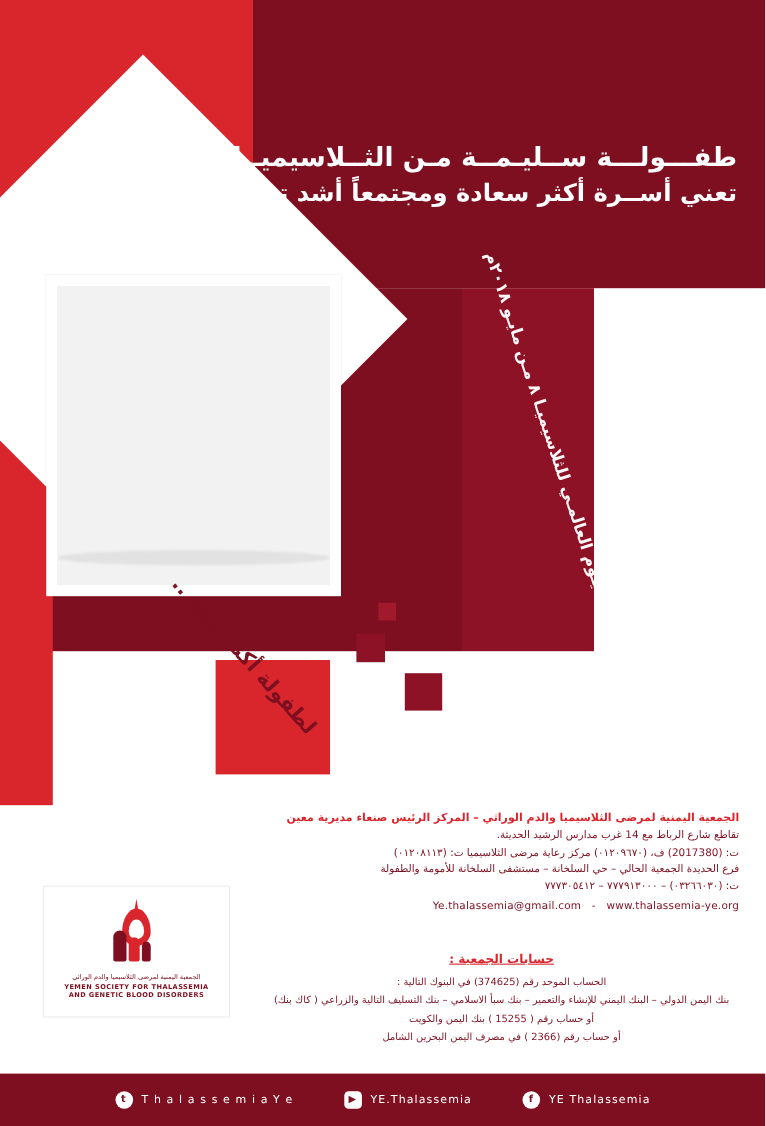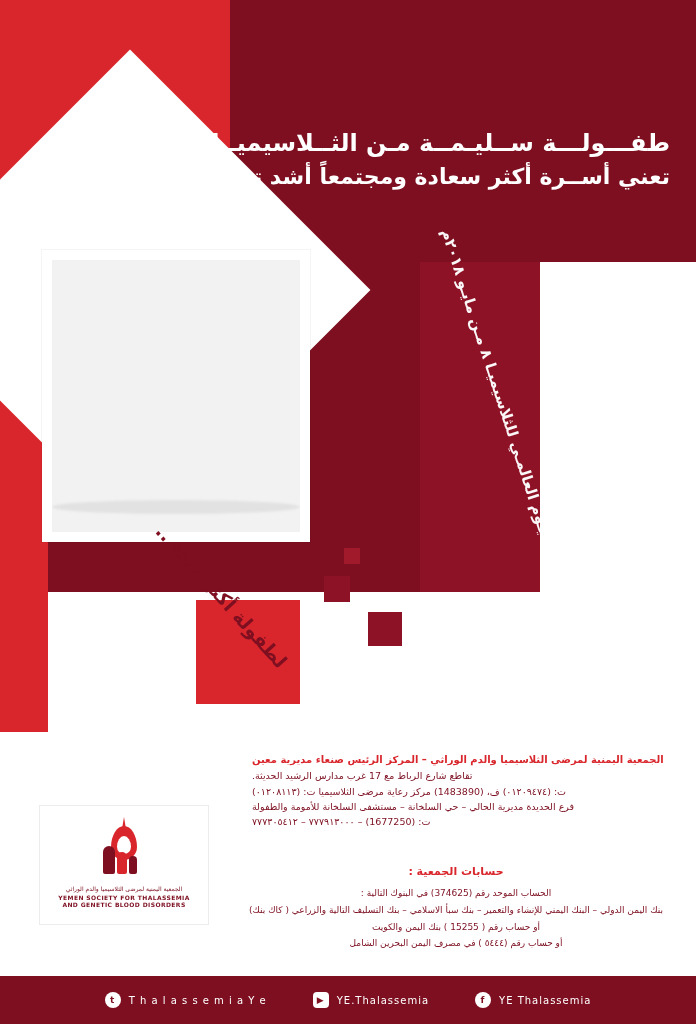--- a/index.html
+++ b/index.html
@@ -133,44 +133,44 @@
     font-weight: bold;
     direction: rtl;
     transform-origin: left top;
     transform: rotate(48deg);
     white-space: nowrap;
   }
 
   
   .info {
     position: absolute;
-    right: 24px; top: 752px;
+    right: 24px; top: 736px;
     width: 420px;
     direction: rtl;
-    text-align: left;
+    text-align: right;
     color: #b01c24;
     font-size: 9.5px;
     line-height: 1.62;
     margin-left: 20px;
   }
   .info .org-title { color:#d9262c; font-weight: bold; font-size: 10px; }
   .info .line { color:#7d0f20; }
   .info .mail { color:#7d0f20; letter-spacing: .2px; margin-top: 2px; font-size: 9.5px;}
 
   .accounts {
     position: absolute;
     right: 24px; top: 862px;
     width: 432px;
     direction: rtl;
     text-align: center;
     color: #7d0f20;
     font-size: 9px;
     line-height: 1.85;
   }
-  .accounts .acc-title { color:#d9262c; font-weight:bold; font-size: 11px; margin-bottom: 3px;}
+  .accounts .acc-title { color:#d9262c; font-weight:bold; font-size: 11px; margin-bottom: 3px; text-decoration: underline;}
 
   
   .logo-wrap {
     position: absolute;
     left: 40px; top: 806px;
     width: 168px; height: 118px;
     background: #ffffff;
     box-shadow: 0 0 0 1px #ececec;
     display: flex; flex-direction: column; align-items: center; justify-content: center;
     padding-top: 4px;
@@ -303,32 +303,37 @@
 
   <div class="sq sq-maroon-3"></div>
   <div class="sq sq-maroon-1"></div>
   <div class="sq sq-maroon-2"></div>
   <div class="sq sq-red-big"></div>
 
   <div class="slogan-diagonal">لطفولة أكثر صحة ..</div>
 
   <div class="info">
     <div class="org-title">الجمعية اليمنية لمرضى الثلاسيميا والدم الوراثي – المركز الرئيس صنعاء مديرية معين</div>
-    <div class="line">تقاطع شارع الرباط مع 17 غرب مدارس الرشيد الحديثة.</div>
-    <div class="line">ت: (٠١٢٠٩٤٧٤) ف، (1483890) مركز رعاية مرضى الثلاسيميا ت: (٠١٢٠٨١١٣)</div>
-    <div class="line">فرع الحديدة مديرية الحالي – حي السلخانة – مستشفى السلخانة للأمومة والطفولة</div>
-    <div class="line">ت: (1677250) – ٧٧٧٩١٣٠٠٠ – ٧٧٧٣٠٥٤١٢</div>
+    <div class="line">تقاطع شارع الرباط مع 14 غرب مدارس الرشيد الحديثة.</div>
+    <div class="line">ت: (2017380) ف، (٠١٢٠٩٦٧٠) مركز رعاية مرضى الثلاسيميا ت: (٠١٢٠٨١١٣)</div>
+    <div class="line">فرع الحديدة الجمعية الحالي – حي السلخانة – مستشفى السلخانة للأمومة والطفولة</div>
+    <div class="line">ت: (٠٣٢٦٦٠٣٠) – ٧٧٧٩١٣٠٠٠ – ٧٧٧٣٠٥٤١٢</div>
+    <div class="mail">
+      <span>Ye.thalassemia@gmail.com</span>
+      <span>&nbsp;&nbsp;-&nbsp;&nbsp;</span>
+      <span>www.thalassemia-ye.org</span>
+    </div>
   </div>
 
   <div class="accounts">
     <div class="acc-title">حسابات الجمعية :</div>
     <div>الحساب الموحد رقم (374625) في البنوك التالية :</div>
     <div>بنك اليمن الدولي – البنك اليمني للإنشاء والتعمير – بنك سبأ الاسلامي – بنك التسليف التالية والزراعي ( كاك بنك)</div>
     <div>أو حساب رقم ( 15255 ) بنك اليمن والكويت</div>
-    <div>أو حساب رقم (٥٤٤٤ ) في مصرف اليمن البحرين الشامل</div>
+    <div>أو حساب رقم (2366 ) في مصرف اليمن البحرين الشامل</div>
   </div>
 
   <div class="logo-wrap">
     <div class="logo-mark">
       <div class="drop"></div>
       <div class="drop-inner"></div>
       <div class="fig-a"></div>
       <div class="fig-b"></div>
       <div class="fig-c"></div>
     </div>

